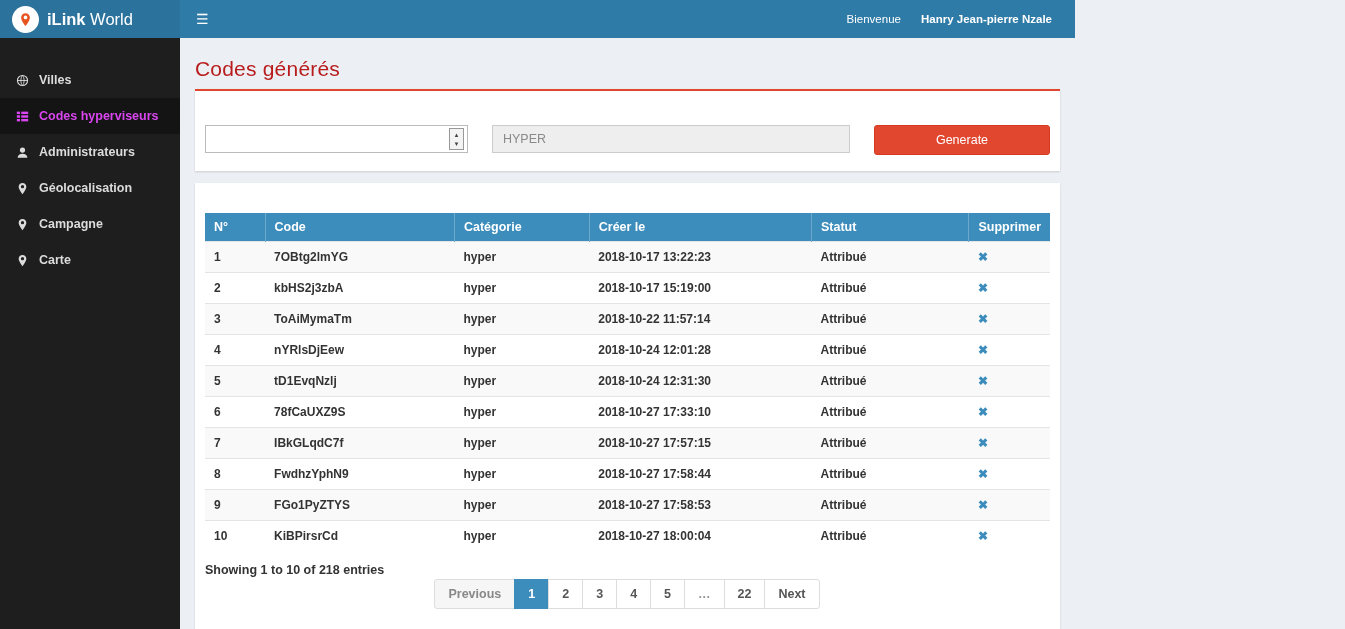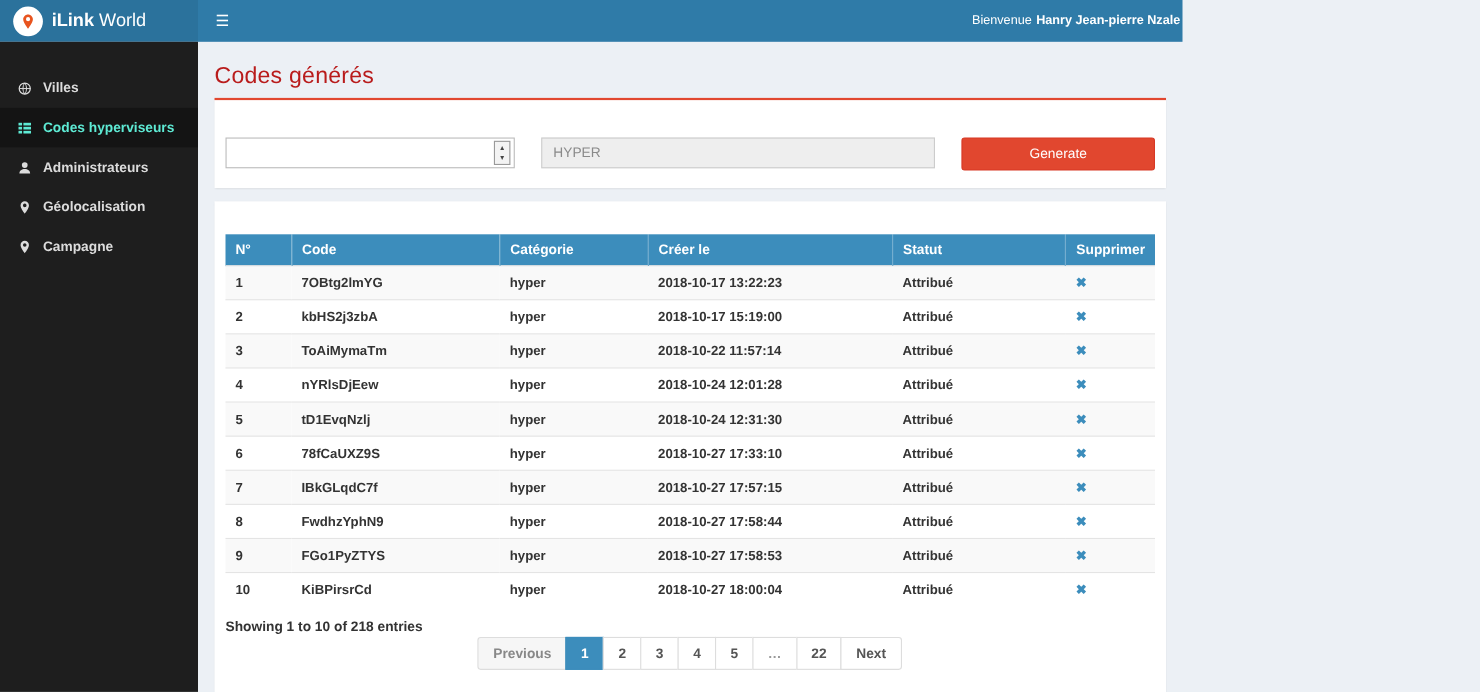--- a/index.html
+++ b/index.html
@@ -3,25 +3,25 @@
 <meta charset="utf-8">
 <style>
   *{box-sizing:border-box;margin:0;padding:0}
   html,body{width:1345px;height:629px;overflow:hidden;font-family:"Liberation Sans",sans-serif;background:#ecf0f5}
   .layout{display:grid;grid-template-columns:180px 1fr;grid-template-rows:38px 1fr;width:1075px;height:629px}
   .brand{background:var(--brand-blue,#2b729c);color:#fff;display:flex;align-items:center;gap:8px;padding:0 12px;font-size:16.5px;white-space:nowrap}
   .brand b{font-weight:bold}
   .logo{width:27px;height:27px;border-radius:50%;background:#fff;display:flex;align-items:center;justify-content:center;color:#e8541f;flex:0 0 27px}
   .topbar{background:var(--header-blue,#2f7ba8);display:flex;align-items:center;justify-content:space-between}
   .hamburger{color:#fff;font-size:14px;padding:0 16px;cursor:pointer;align-self:stretch;display:flex;align-items:center}
-  .welcome{color:#fff;font-size:11.5px;padding-right:2px;display:flex;gap:4px;align-items:center}
+  .welcome{color:#fff;font-size:11.5px;padding-right:23px;display:flex;gap:20px;align-items:center}
   .welcome b{font-weight:bold}
   .sidebar{background:var(--sidebar-dark,#1e1e1e);padding-top:24px;overflow:hidden}
   .side-item{display:flex;align-items:center;gap:10px;padding:11px 15px;color:#dcdcdc;font-size:12.5px;font-weight:bold;text-decoration:none;cursor:pointer}
-  .side-item.active{background:#141414;color:#5eead4}
+  .side-item.active{background:#141414;color:#d946ef}
   .side-icon{display:flex;width:14px;justify-content:center;align-items:center}
   .content{padding:13px 15px;overflow:hidden}
   .page-title{font-size:21px;font-weight:normal;color:#b91c1c;margin:6px 0 8px;letter-spacing:.2px}
   .box{background:#fff;box-shadow:0 1px 2px rgba(0,0,0,.15)}
   .gen-box{border-top:2px solid var(--accent-red,#e1472f);padding:34px 10px 16px;margin-bottom:12px}
   .gen-row{display:flex;gap:24px}
   .num-input{position:relative;width:263px;height:28px;border:1px solid #bbb;background:#fff}
   .num-field{position:absolute;inset:0;border:none;outline:none;width:100%;height:100%;padding:0 22px 0 8px;font-family:inherit;font-size:12.5px;background:transparent}
   .spinner{position:absolute;right:3px;top:2px;width:15px;height:22px;border:1px solid #999;background:#f3f3f3;display:flex;flex-direction:column;align-items:center;justify-content:center;line-height:1;cursor:pointer}
   .spinner span{font-size:7px;color:#444;height:9px;display:flex;align-items:center}
@@ -120,20 +120,28 @@
           <span>Géolocalisation</span>
         </a>
         <a class="side-item">
           <span class="side-icon">
             <svg viewBox="0 0 16 16" width="13" height="13" fill="currentColor">
               <path d="M8 1.2c-2.6 0-4.7 2.1-4.7 4.7C3.3 9.4 8 15 8 15s4.7-5.6 4.7-9.1C12.7 3.3 10.6 1.2 8 1.2zm0 6.6a2 2 0 1 1 0-4 2 2 0 0 1 0 4z"></path>
             </svg>
           </span>
           <span>Campagne</span>
         </a>
+        <a class="side-item">
+          <span class="side-icon">
+            <svg viewBox="0 0 16 16" width="13" height="13" fill="currentColor">
+              <path d="M8 1.2c-2.6 0-4.7 2.1-4.7 4.7C3.3 9.4 8 15 8 15s4.7-5.6 4.7-9.1C12.7 3.3 10.6 1.2 8 1.2zm0 6.6a2 2 0 1 1 0-4 2 2 0 0 1 0 4z"></path>
+            </svg>
+          </span>
+          <span>Carte</span>
+        </a>
       </nav>
   </aside>
 
   <main class="content">
     <h1 class="page-title">Codes générés</h1>
 
     <section class="box gen-box">
       <div class="gen-row">
         <div class="num-input">
           <input class="num-field" value="" style="">

